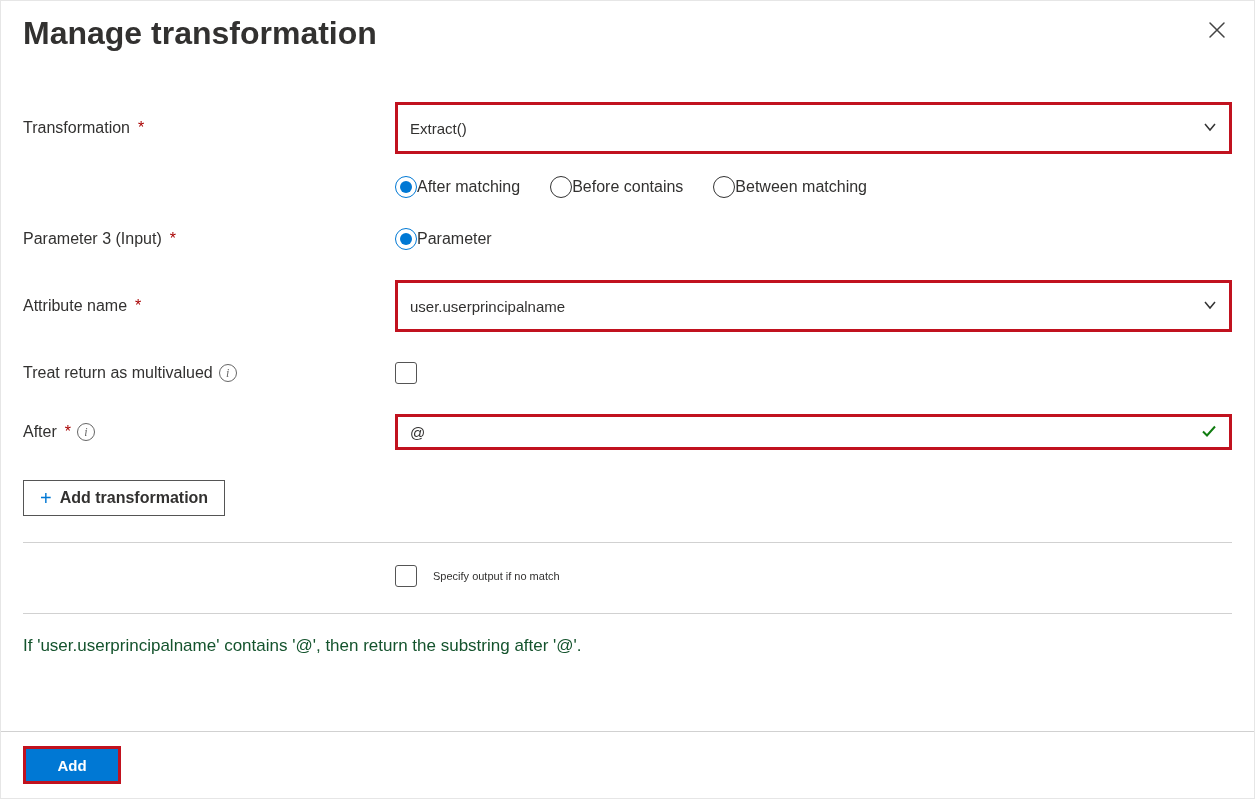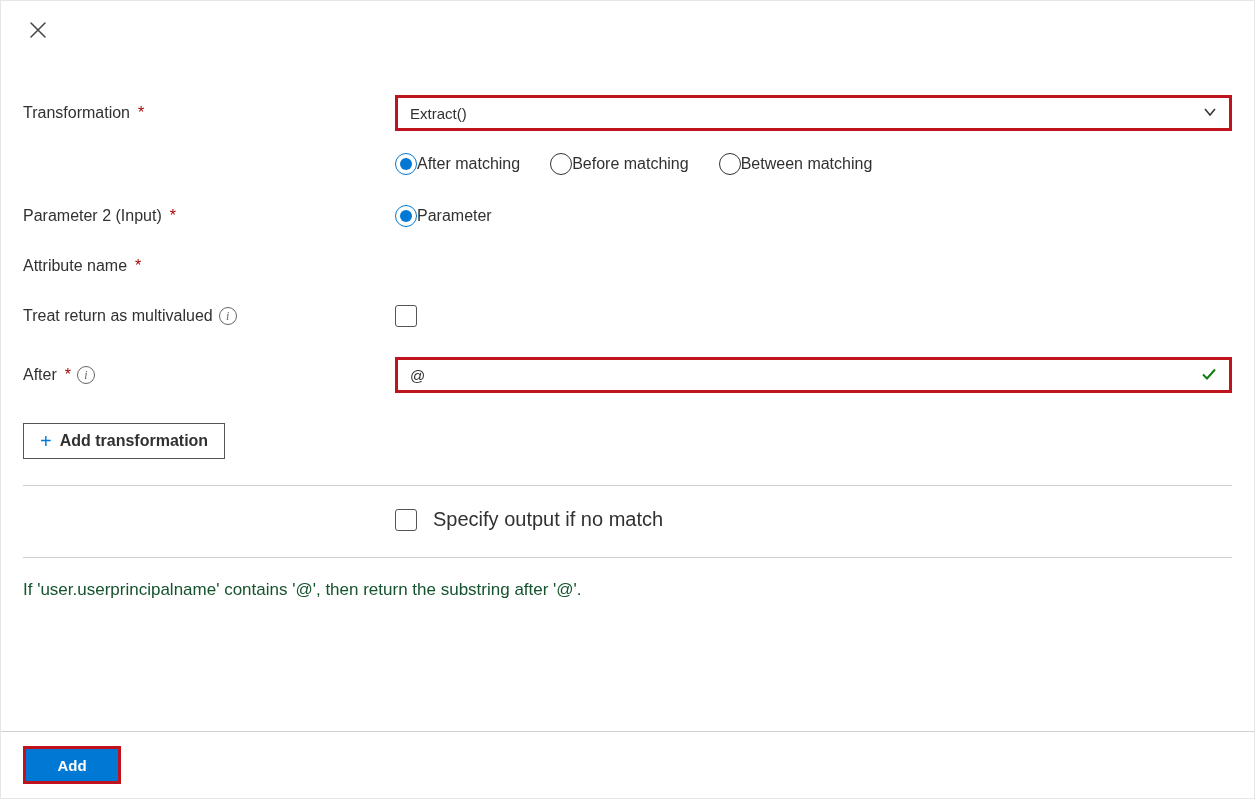--- a/index.html
+++ b/index.html
@@ -40,21 +40,21 @@
   
   .row{display:flex;align-items:center;margin-bottom:30px;}
   .row.tight{margin-bottom:22px;}
   .label-col{flex:0 0 372px;font-size:16px;color:var(--text);display:flex;align-items:center;gap:6px;}
   .req{color:var(--red);margin-left:2px;}
   .ctrl-col{flex:1 1 auto;display:flex;align-items:center;gap:24px;}
 
   
   .select{
     display:flex;align-items:center;justify-content:space-between;
-    width:100%;height:36px;padding:0 12px;
+    width:100%;height:52px;padding:0 12px;
     border:1px solid var(--border);
     background:#fff;font-size:15px;cursor:pointer;
   }
   .chev{color:#333;}
 
   
   .textbox{
     display:flex;align-items:center;justify-content:space-between;
     width:100%;height:36px;padding:0 12px;
     border:1px solid var(--border);
@@ -95,21 +95,21 @@
     display:inline-flex;align-items:center;gap:8px;
     height:36px;padding:0 16px;
     border:1.5px solid #555;background:#fff;color:var(--text);
     font-size:16px;font-weight:600;cursor:pointer;font-family:inherit;
   }
   .plus{color:var(--blue);font-size:20px;font-weight:400;line-height:1;}
 
   hr.sep{border:none;border-top:1px solid var(--border-light);margin:26px 0 22px 0;}
 
   
-  .specify-row{display:flex;align-items:center;gap:16px;font-size:20px;}
+  .specify-row{display:flex;align-items:center;gap:16px;font-size:11px;}
 
   
   .explain{font-size:17px;color:#14532d;margin-top:6px;}
 
   
   .footer{
     position:absolute;left:0;right:0;bottom:0;
     padding:14px 22px;
     border-top:1px solid var(--border-light);
     background:#fff;
@@ -119,20 +119,21 @@
     min-width:92px;height:32px;
     background:var(--blue);color:#fff;border:none;
     font-size:15px;font-weight:600;cursor:pointer;font-family:inherit;
   }
   .add-btn-wrap{border:3px solid var(--hl);display:inline-block;}
 </style>
 </head>
 <body>
 
 <div class="header">
+  <h1 class="title">Manage transformation</h1>
   <button class="close-btn" aria-label="Close">
     <span>
       <svg width="18" height="18" viewBox="0 0 18 18">
           <path d="M2 2 L16 16 M16 2 L2 16" stroke="#444" stroke-width="1.5" fill="none" stroke-linecap="round"></path>
         </svg>
     </span>
   </button>
 </div>
 
 <div class="row tight">
@@ -157,51 +158,61 @@
   <div class="ctrl-col">
     <div class="radio-group" role="radiogroup">
       <label class="radio">
         <span class="radio-outer checked">
             <span class="radio-inner"></span>
           </span>
         <span>After matching</span>
       </label>
       <label class="radio">
         <span class="radio-outer"></span>
-        <span>Before matching</span>
+        <span>Before contains</span>
       </label>
       <label class="radio">
         <span class="radio-outer"></span>
         <span>Between matching</span>
       </label>
     </div>
   </div>
 </div>
 
 <div class="row">
   <div class="label-col">
-    <span>Parameter 2 (Input)</span>
+    <span>Parameter 3 (Input)</span>
     <span class="req">*</span>
   </div>
   <div class="ctrl-col">
     <div class="radio-group" role="radiogroup">
       <label class="radio">
         <span class="radio-outer checked">
             <span class="radio-inner"></span>
           </span>
         <span>Parameter</span>
       </label>
     </div>
   </div>
 </div>
 
 <div class="row">
   <div class="label-col">
     <span>Attribute name</span>
     <span class="req">*</span>
+  </div>
+  <div class="ctrl-col">
+    <div class="select hl">
+      <span>user.userprincipalname</span>
+      <span class="chev">
+        <svg width="14" height="14" viewBox="0 0 14 14">
+            <path d="M2 4 L7 10 L12 4" stroke="#333" stroke-width="1.5" fill="none"></path>
+          </svg>
+      </span>
+    </div>
   </div>
 </div>
 
 <div class="row">
   <div class="label-col">
     <span>Treat return as multivalued</span>
     <span class="info">i</span>
   </div>
   <div class="ctrl-col">
     <span class="checkbox" role="checkbox" aria-checked="false"></span>

